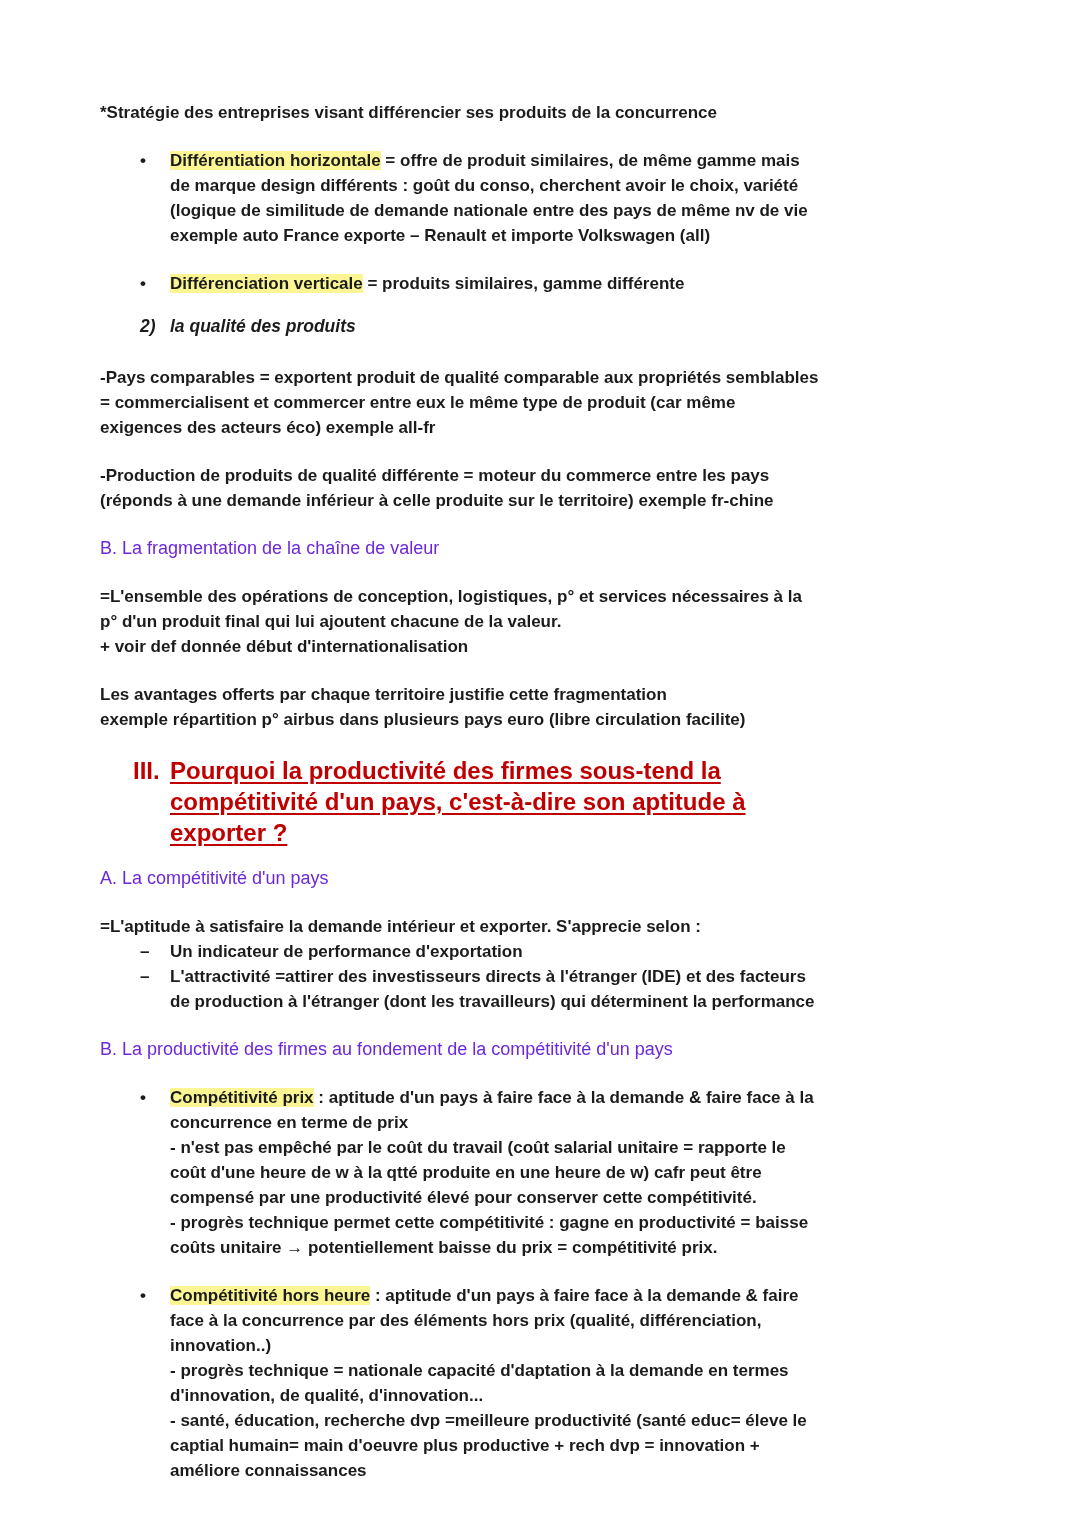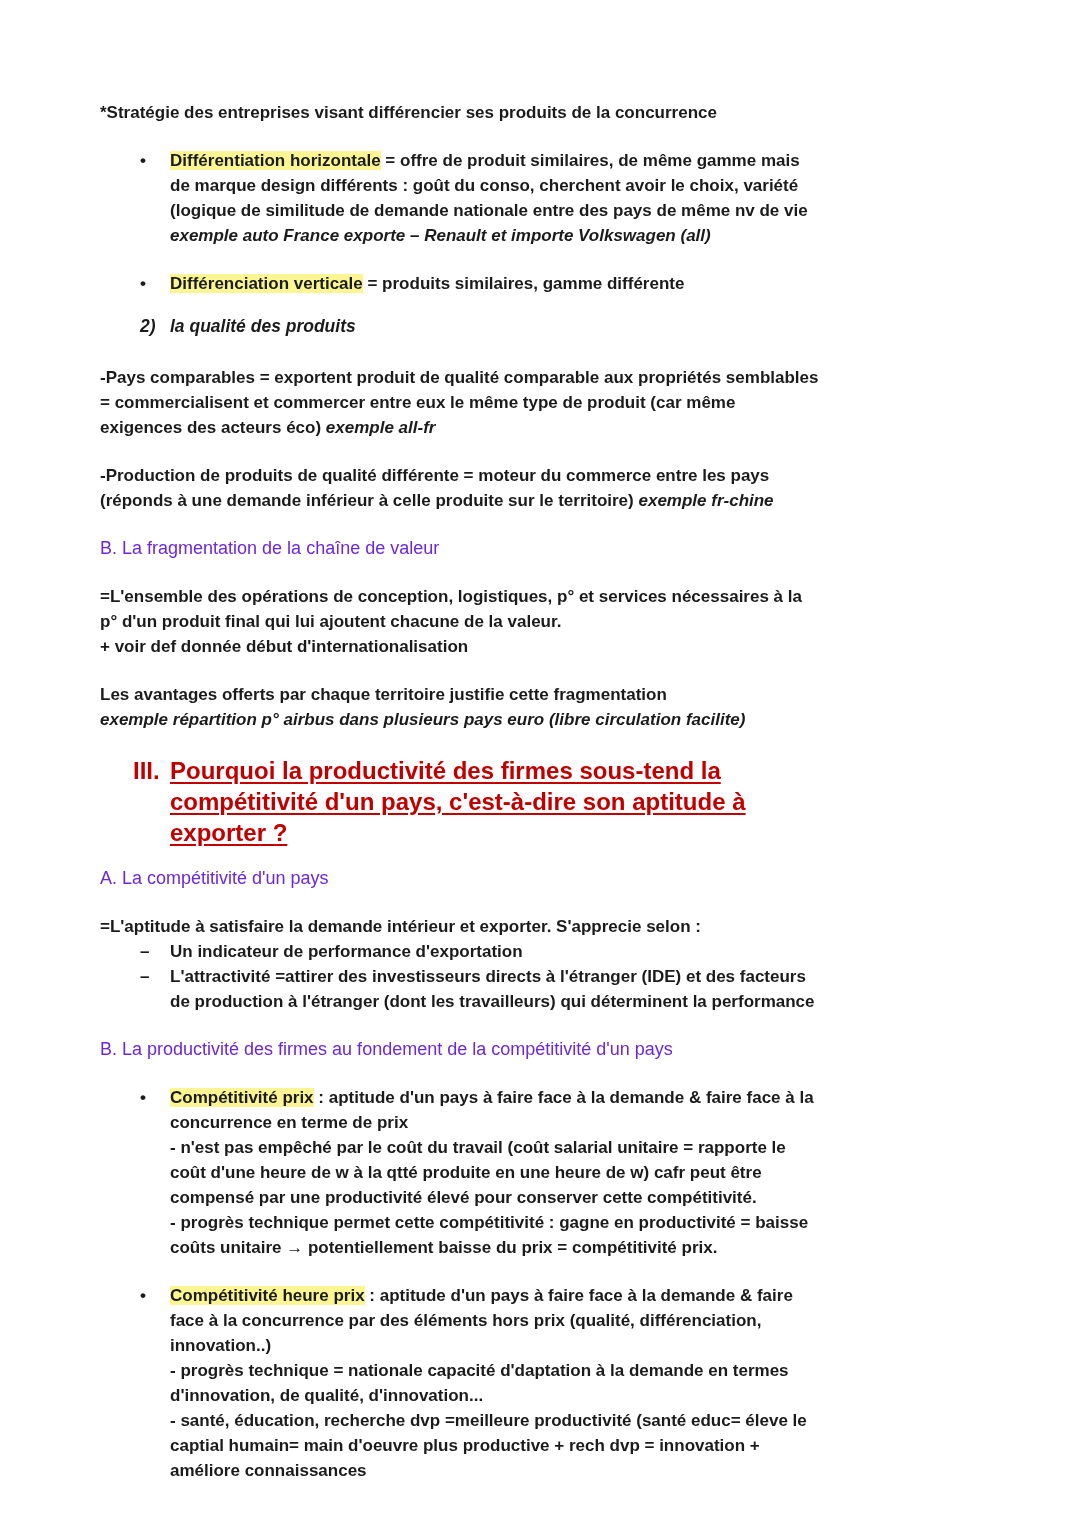--- a/index.html
+++ b/index.html
@@ -15,21 +15,21 @@
     background: #ffffff;
     padding: 100px 104px 60px 100px;
   }
   .body {
     font-size: 17px;
     line-height: 25px;
     font-weight: 700;
     color: #1b1b1b;
   }
   .block { margin-bottom: 23px; }
-  .italic { font-style: italic; }
+  .italic { }
   .hl { background: #fbf693; }
   .bullet-item {
     display: flex;
     margin-left: 40px;
     margin-bottom: 23px;
   }
   .bullet-item.tight { margin-bottom: 18px; }
   .marker {
     flex: 0 0 30px;
     width: 30px;
@@ -143,19 +143,19 @@
     <div class="bullet-content">
       <p class="body"><span class="hl">Compétitivité prix</span><span> : aptitude d'un pays à faire face à la demande &amp; faire face à la concurrence en terme de prix</span></p>
       <p class="body">- n'est pas empêché par le coût du travail (coût salarial unitaire = rapporte le coût d'une heure de w à la qtté produite en une heure de w) cafr peut être compensé par une productivité élevé pour conserver cette compétitivité.</p>
       <p class="body">- progrès technique permet cette compétitivité : gagne en productivité = baisse coûts unitaire → potentiellement baisse du prix = compétitivité prix.</p>
     </div>
   </div>
 
   <div class="bullet-item">
     <span class="marker">•</span>
     <div class="bullet-content">
-      <p class="body"><span class="hl">Compétitivité heure prix</span><span> : aptitude d'un pays à faire face à la demande &amp; faire face à la concurrence par des éléments hors prix (qualité, différenciation, innovation..)</span></p>
+      <p class="body"><span class="hl">Compétitivité hors heure</span><span> : aptitude d'un pays à faire face à la demande &amp; faire face à la concurrence par des éléments hors prix (qualité, différenciation, innovation..)</span></p>
       <p class="body">- progrès technique = nationale capacité d'daptation à la demande en termes d'innovation, de qualité, d'innovation...</p>
       <p class="body">- santé, éducation, recherche dvp =meilleure productivité (santé educ=  éleve le captial humain= main d'oeuvre plus productive + rech dvp = innovation + améliore connaissances</p>
     </div>
   </div>
 
 </div>
 
 </body></html>

